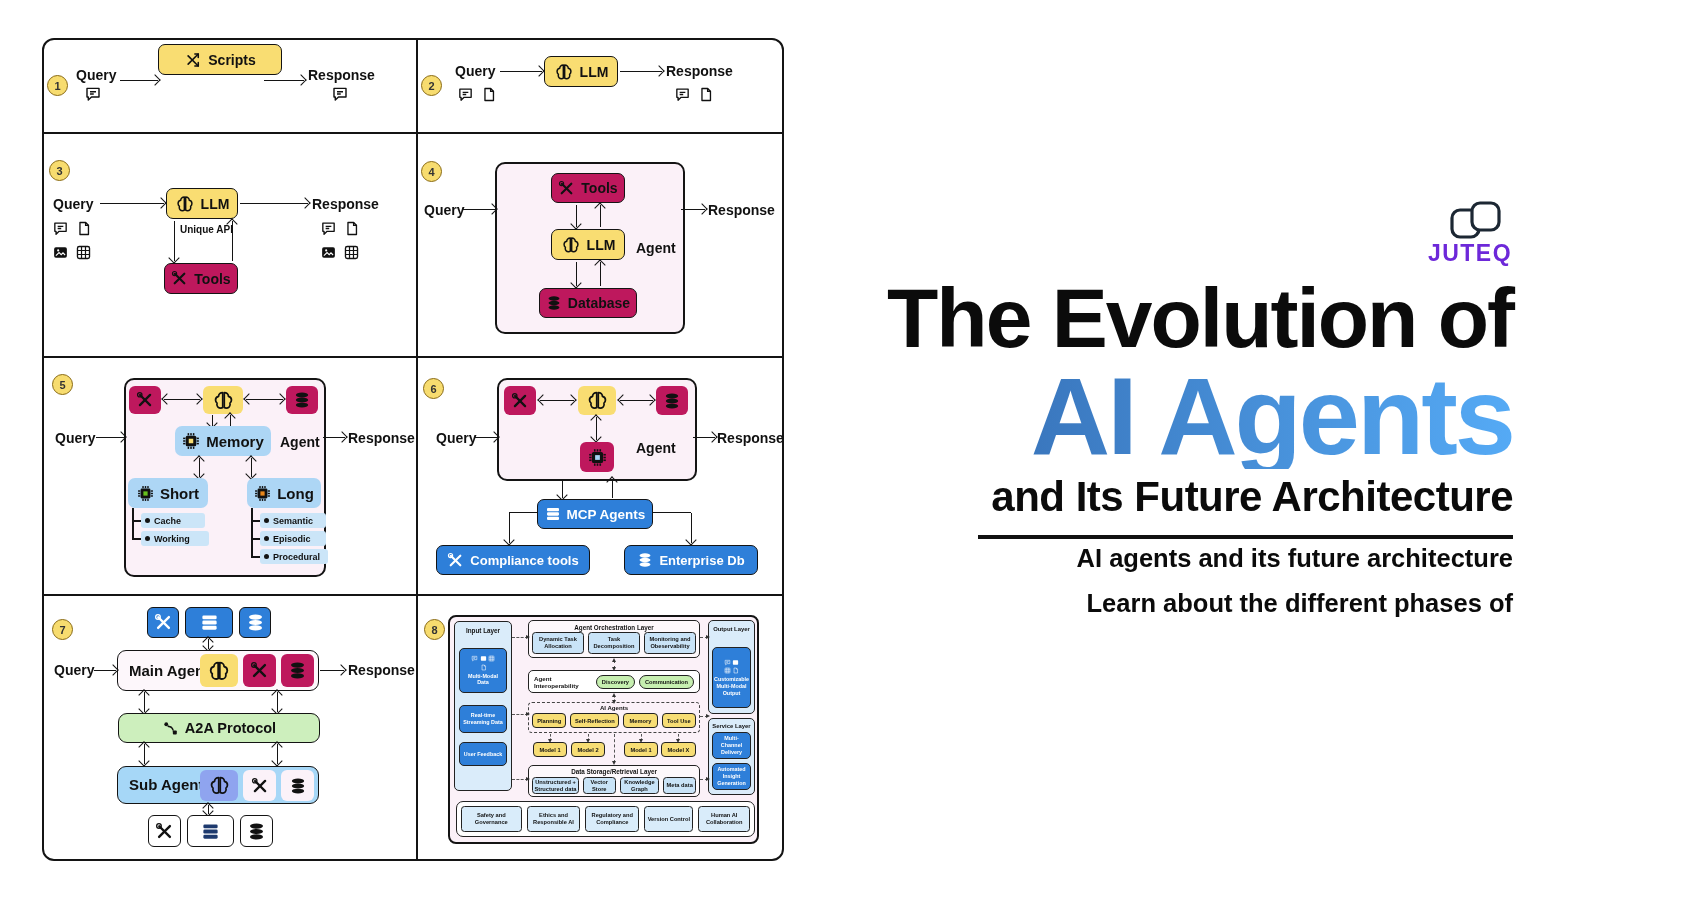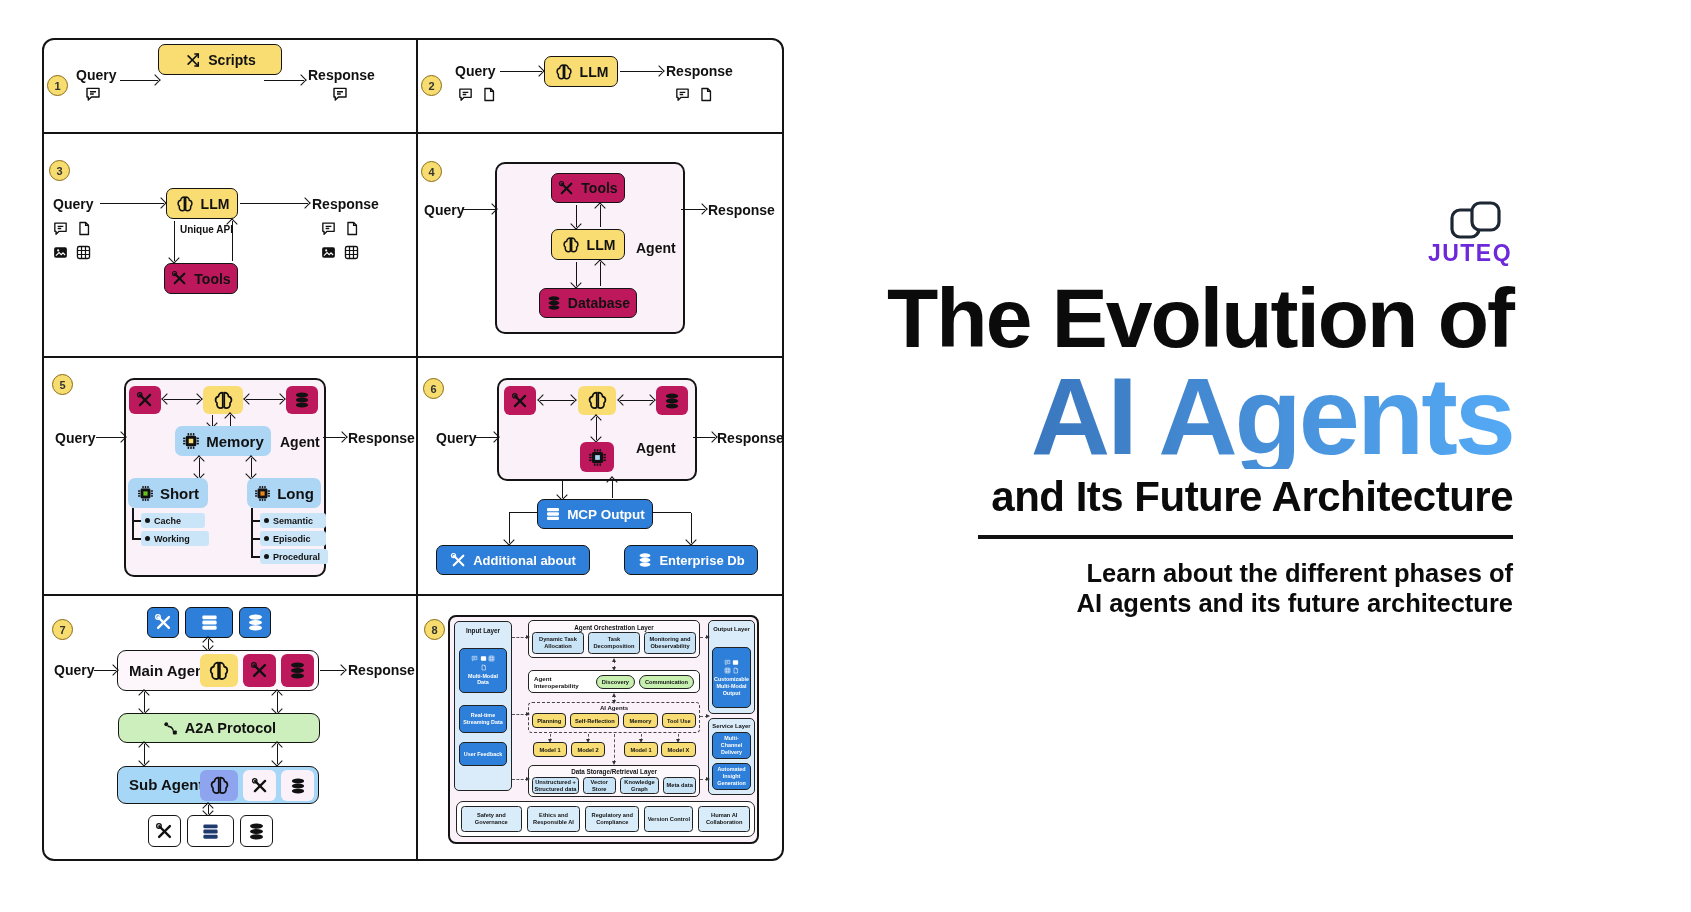--- a/index.html
+++ b/index.html
@@ -357,31 +357,31 @@
   <div class="lab" style="left:436px;top:430px">Query</div>
   <i class="ah r" style="left:475px;top:437px;width:22px"></i>
   <i class="ah r" style="left:693px;top:437px;width:22px"></i>
   <div class="lab" style="left:717px;top:430px">Response</div>
   <i class="av d" style="left:562px;top:479px;height:19px"></i>
   <i class="av u" style="left:612px;top:479px;height:19px"></i>
   <div class="bx blue" style="left:537px;top:499px;width:116px;height:30px;font-size:13.5px">
     <svg class="ic" style="width:16px;height:16px">
         <use href="#i-server"></use>
       </svg>
-    <span>MCP Output</span>
+    <span>MCP Agents</span>
     </div>
   <i class="ah" style="left:509px;top:512px;width:28px"></i>
   <i class="av d" style="left:509px;top:513px;height:30px"></i>
   <i class="ah" style="left:653px;top:512px;width:38px"></i>
   <i class="av d" style="left:691px;top:513px;height:30px"></i>
   <div class="bx blue" style="left:436px;top:545px;width:154px;height:30px;font-size:13px">
     <svg class="ic" style="width:17px;height:17px">
         <use href="#i-tools"></use>
       </svg>
-    <span>Additional about</span>
+    <span>Compliance tools</span>
     </div>
   <div class="bx blue" style="left:624px;top:545px;width:134px;height:30px;font-size:13px">
     <svg class="ic" style="width:16px;height:16px">
         <use href="#i-db"></use>
       </svg>
     <span>Enterprise Db</span>
     </div>
 
   <div class="badge" style="left:52px;top:619px">
       <span>7</span>
@@ -592,17 +592,17 @@
     <rect x="8" y="10" width="27" height="27" rx="8" fill="none" stroke="#1C2733" stroke-width="3.2"></rect>
     <rect x="28" y="3" width="27" height="27" rx="8" fill="#ffffff" stroke="#1C2733" stroke-width="3.2"></rect>
   </svg>
   <div class="logotext">JUTEQ</div>
 
   <div class="titleblock">
     <div class="t1">The Evolution of</div>
     <div><span class="t2">AI Agents</span></div>
     <div class="t3">and Its Future Architecture</div>
     <div><span class="rule"></span></div>
+    <div class="sub">AI agents and its future architecture</div>
     <div class="sub" style="margin-top:15px">Learn about the different phases of</div>
-    <div class="sub">AI agents and its future architecture</div>
   </div>
 
 </div>
 
 </body></html>

